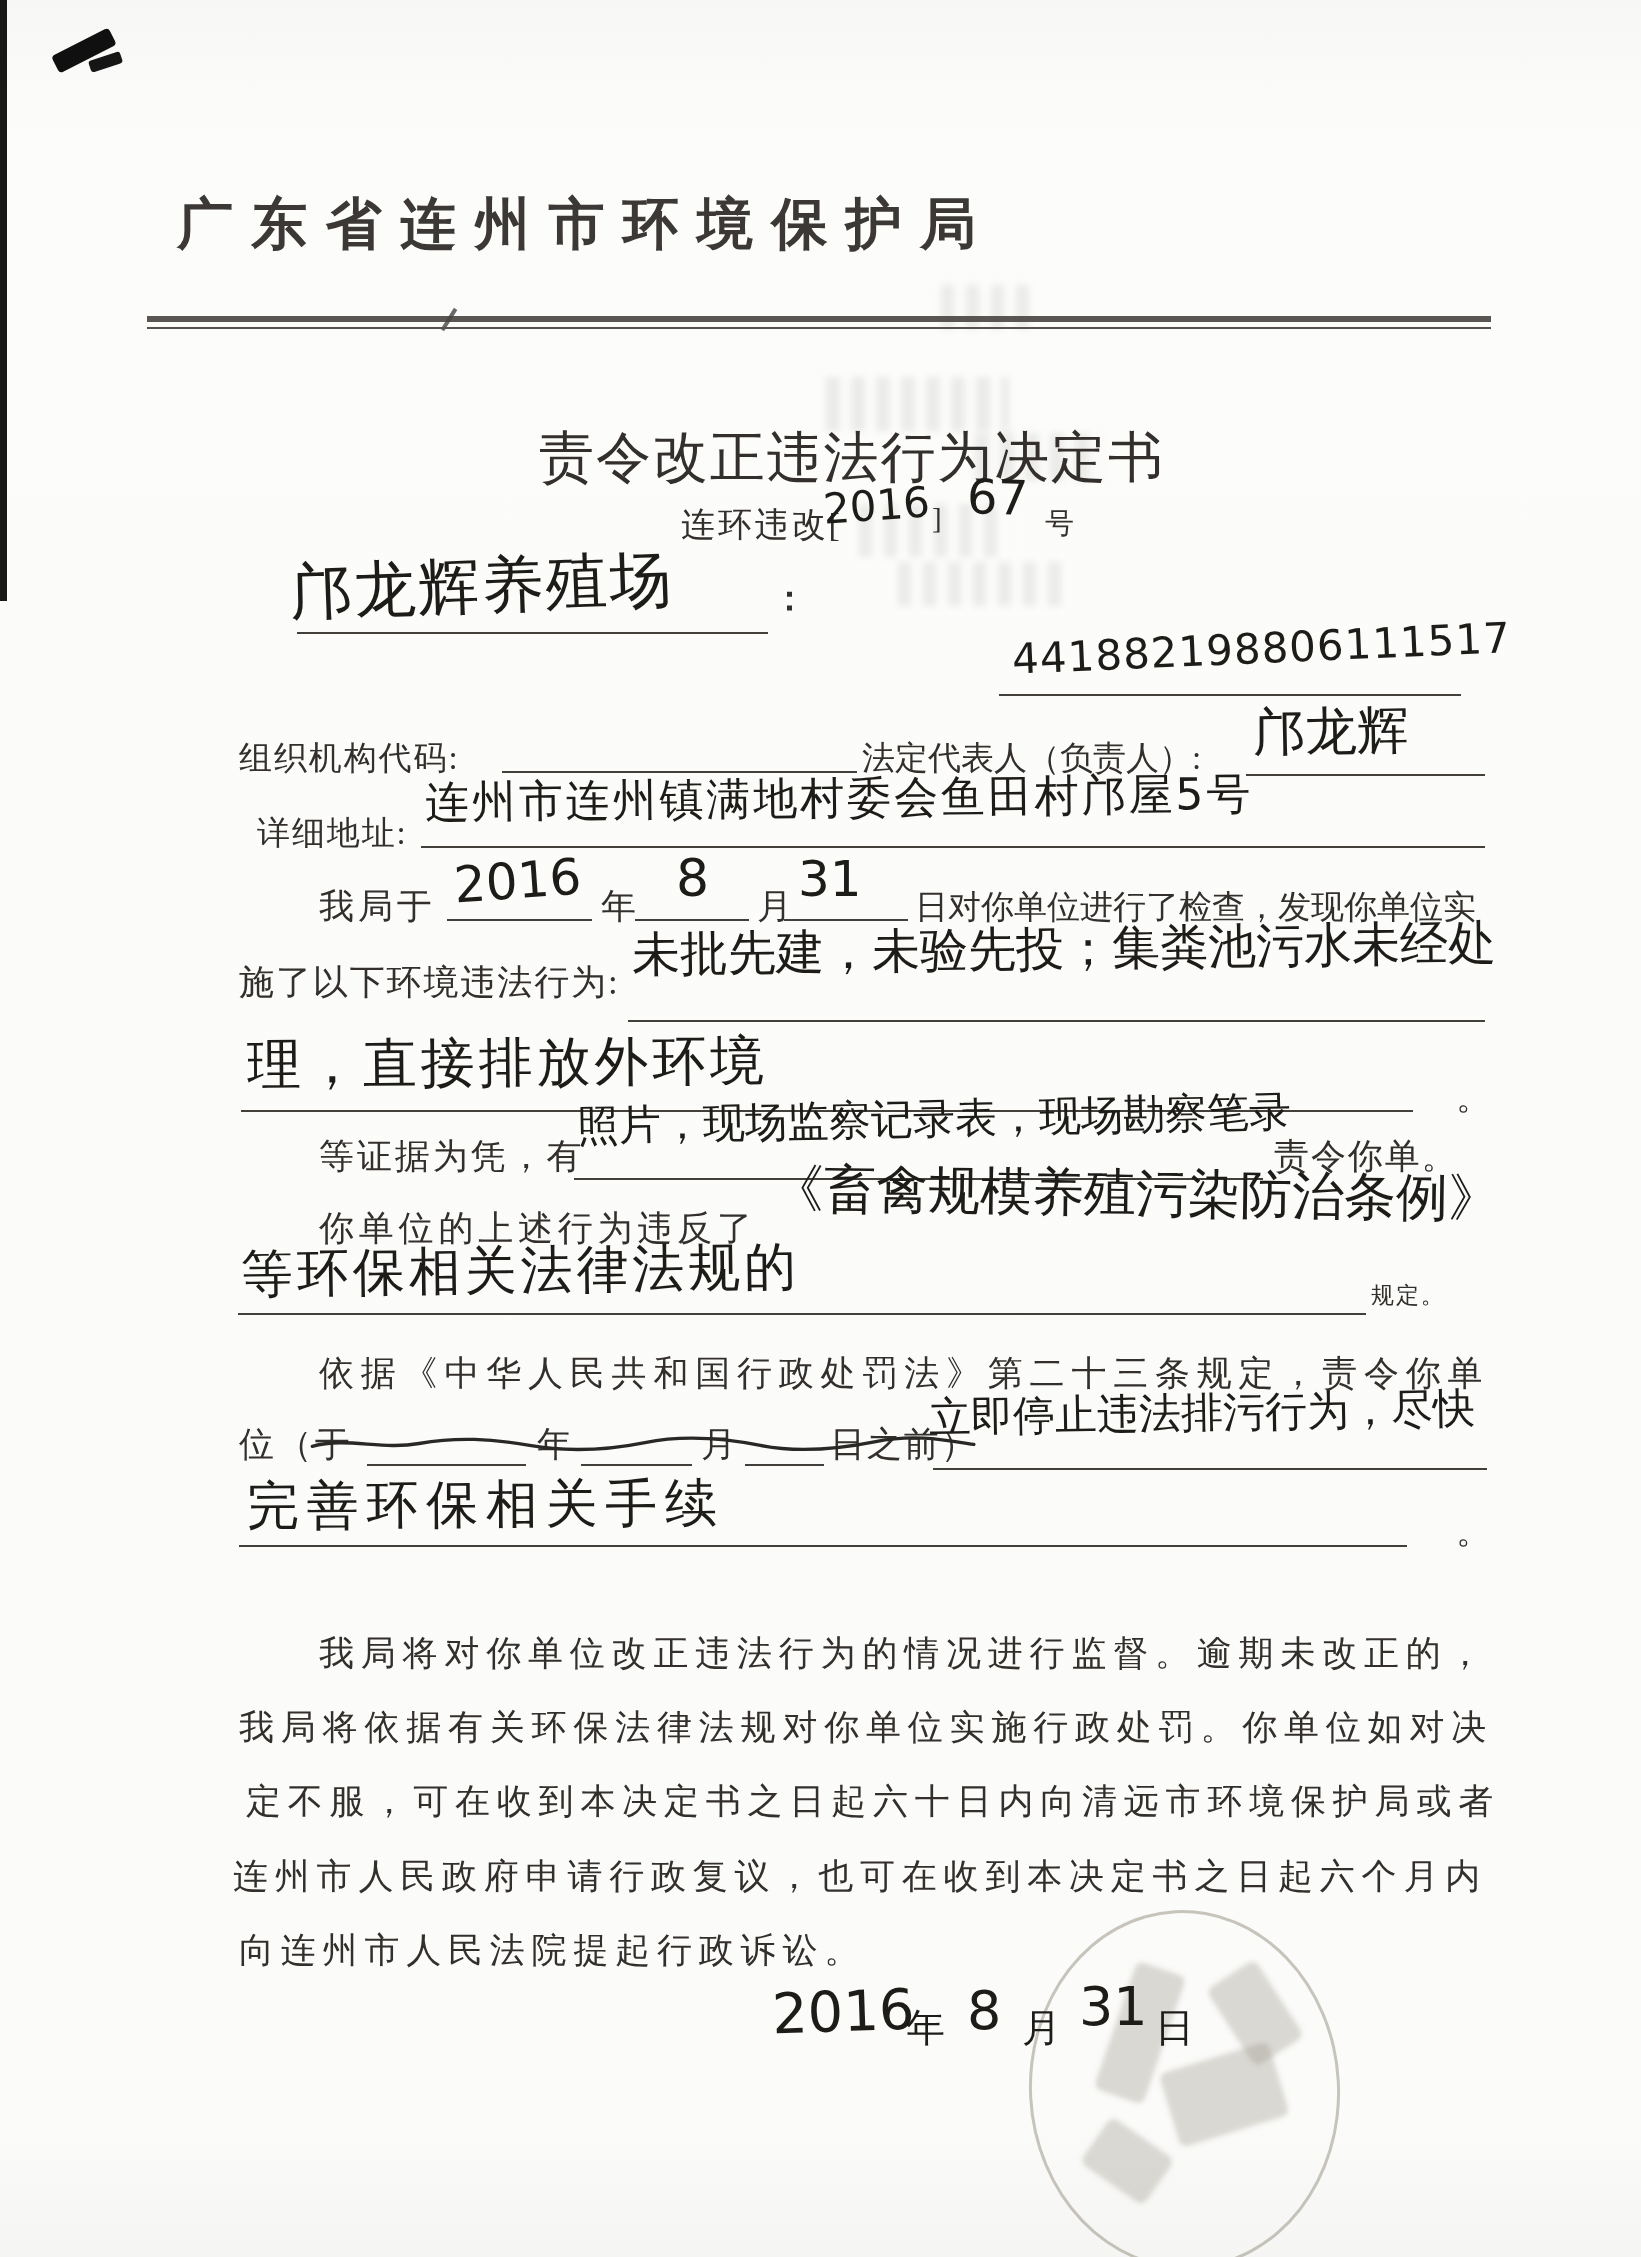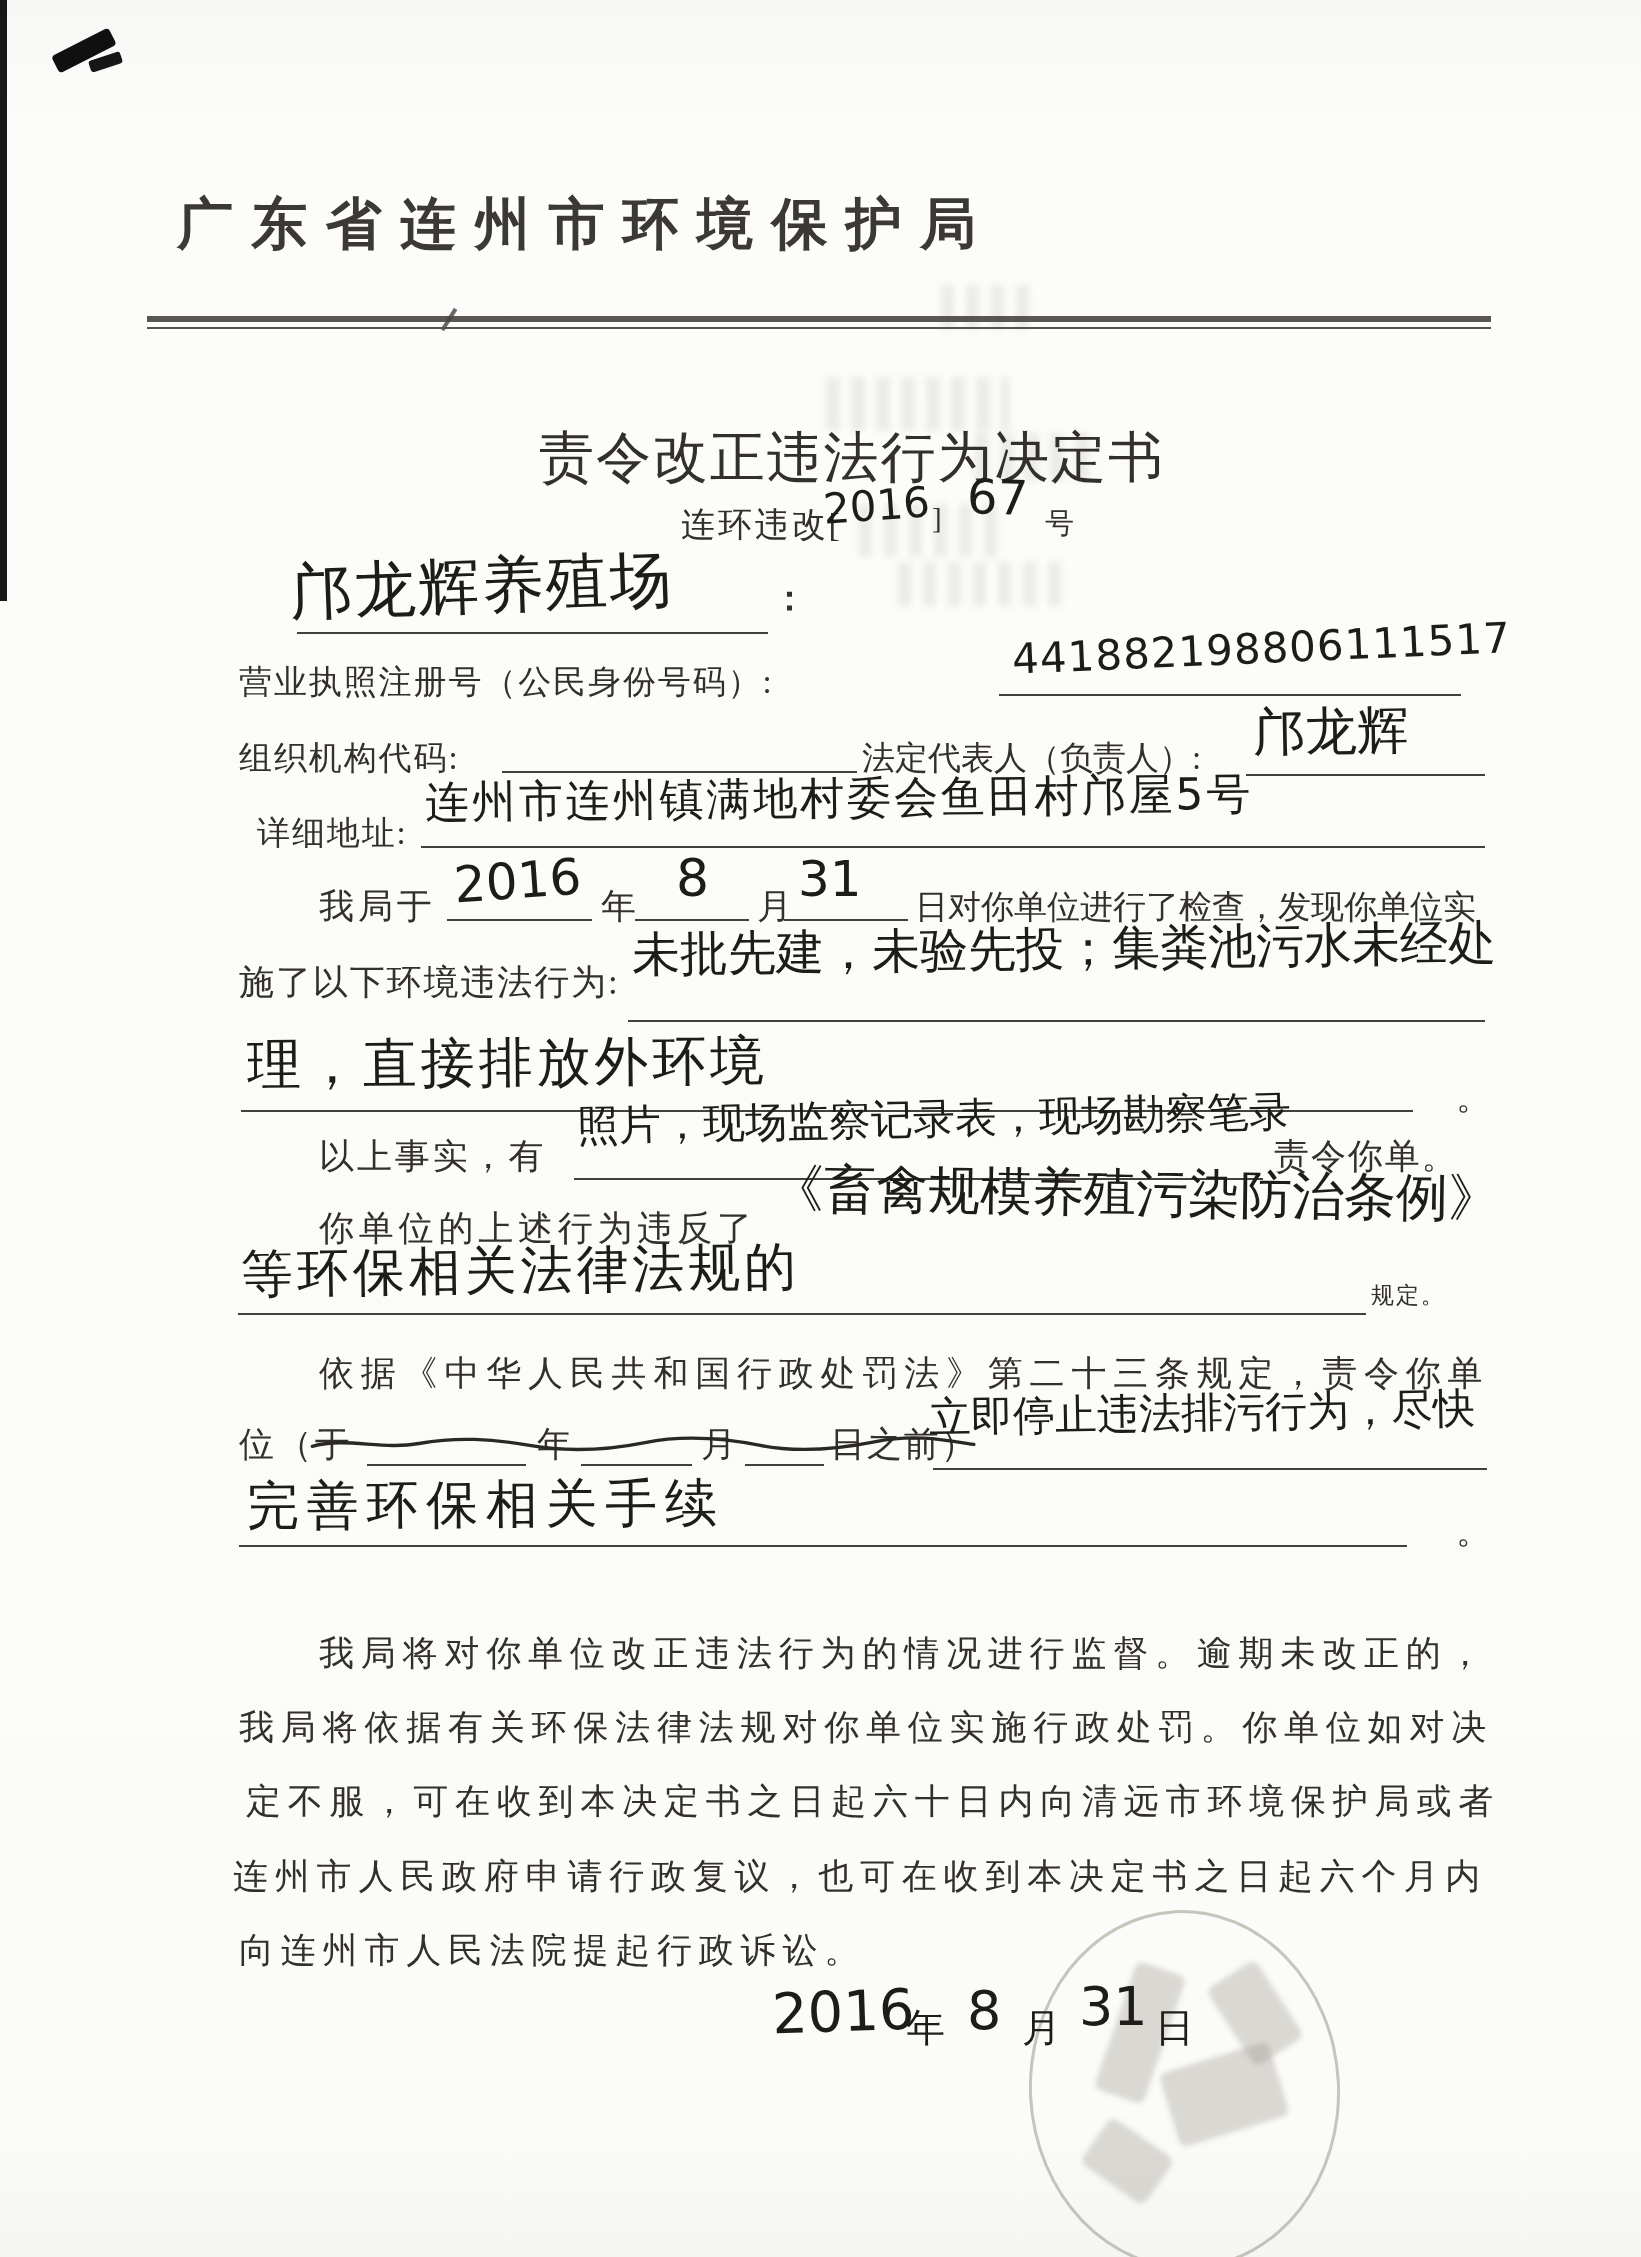--- a/index.html
+++ b/index.html
@@ -143,21 +143,20 @@
   <span class="print" id="dn-pre">连环违改[</span>
   <span class="hw" id="dn-year">2016</span>
   <span class="print" id="dn-close">]</span>
   <span class="hw" id="dn-serial">67</span>
   <span class="print" id="dn-suffix">号</span>
 
   <span class="hw" id="recipient">邝龙辉养殖场</span>
   <div class="ul" id="recipient-ul"></div>
   <span class="print" id="recipient-colon">：</span>
 
-  <span class="print" id="license-label">营业执照注册号（公民身份号码）:</span>
   <span class="hw" id="license-value">441882198806111517</span>
   <div class="ul" id="license-ul"></div>
 
   <span class="print" id="org-label">组织机构代码:</span>
   <div class="ul" id="org-ul"></div>
   <span class="print" id="rep-label">法定代表人（负责人）:</span>
   <span class="hw" id="rep-value">邝龙辉</span>
   <div class="ul" id="rep-ul"></div>
 
   <span class="print" id="addr-label">详细地址:</span>
@@ -175,21 +174,21 @@
   <div class="ul" id="insp-ul3"></div>
   <span class="print" id="insp-tail">日对你单位进行了检查，发现你单位实</span>
 
   <span class="print" id="behavior-label">施了以下环境违法行为:</span>
   <span class="hw" id="vio1">未批先建，未验先投；集粪池污水未经处</span>
   <div class="ul" id="vio1-ul"></div>
   <span class="hw" id="vio2">理，直接排放外环境</span>
   <div class="ul" id="vio2-ul"></div>
   <span class="print" id="vio-stop">。</span>
 
-  <span class="print" id="evi-lead">以上事实，有</span>
+  <span class="print" id="evi-lead">等证据为凭，有</span>
   <span class="hw" id="evi-items">照片，现场监察记录表，现场勘察笔录</span>
   <div class="ul" id="evi-ul"></div>
   <span class="print" id="evi-tail">责令你单。</span>
 
   <span class="print" id="law-lead">你单位的上述行为违反了</span>
   <span class="hw" id="law-hand">《畜禽规模养殖污染防治条例》</span>
   <span class="hw" id="law-hand2">等环保相关法律法规的</span>
   <div class="ul" id="law-ul"></div>
   <span class="print" id="law-tail">规定。</span>
 

